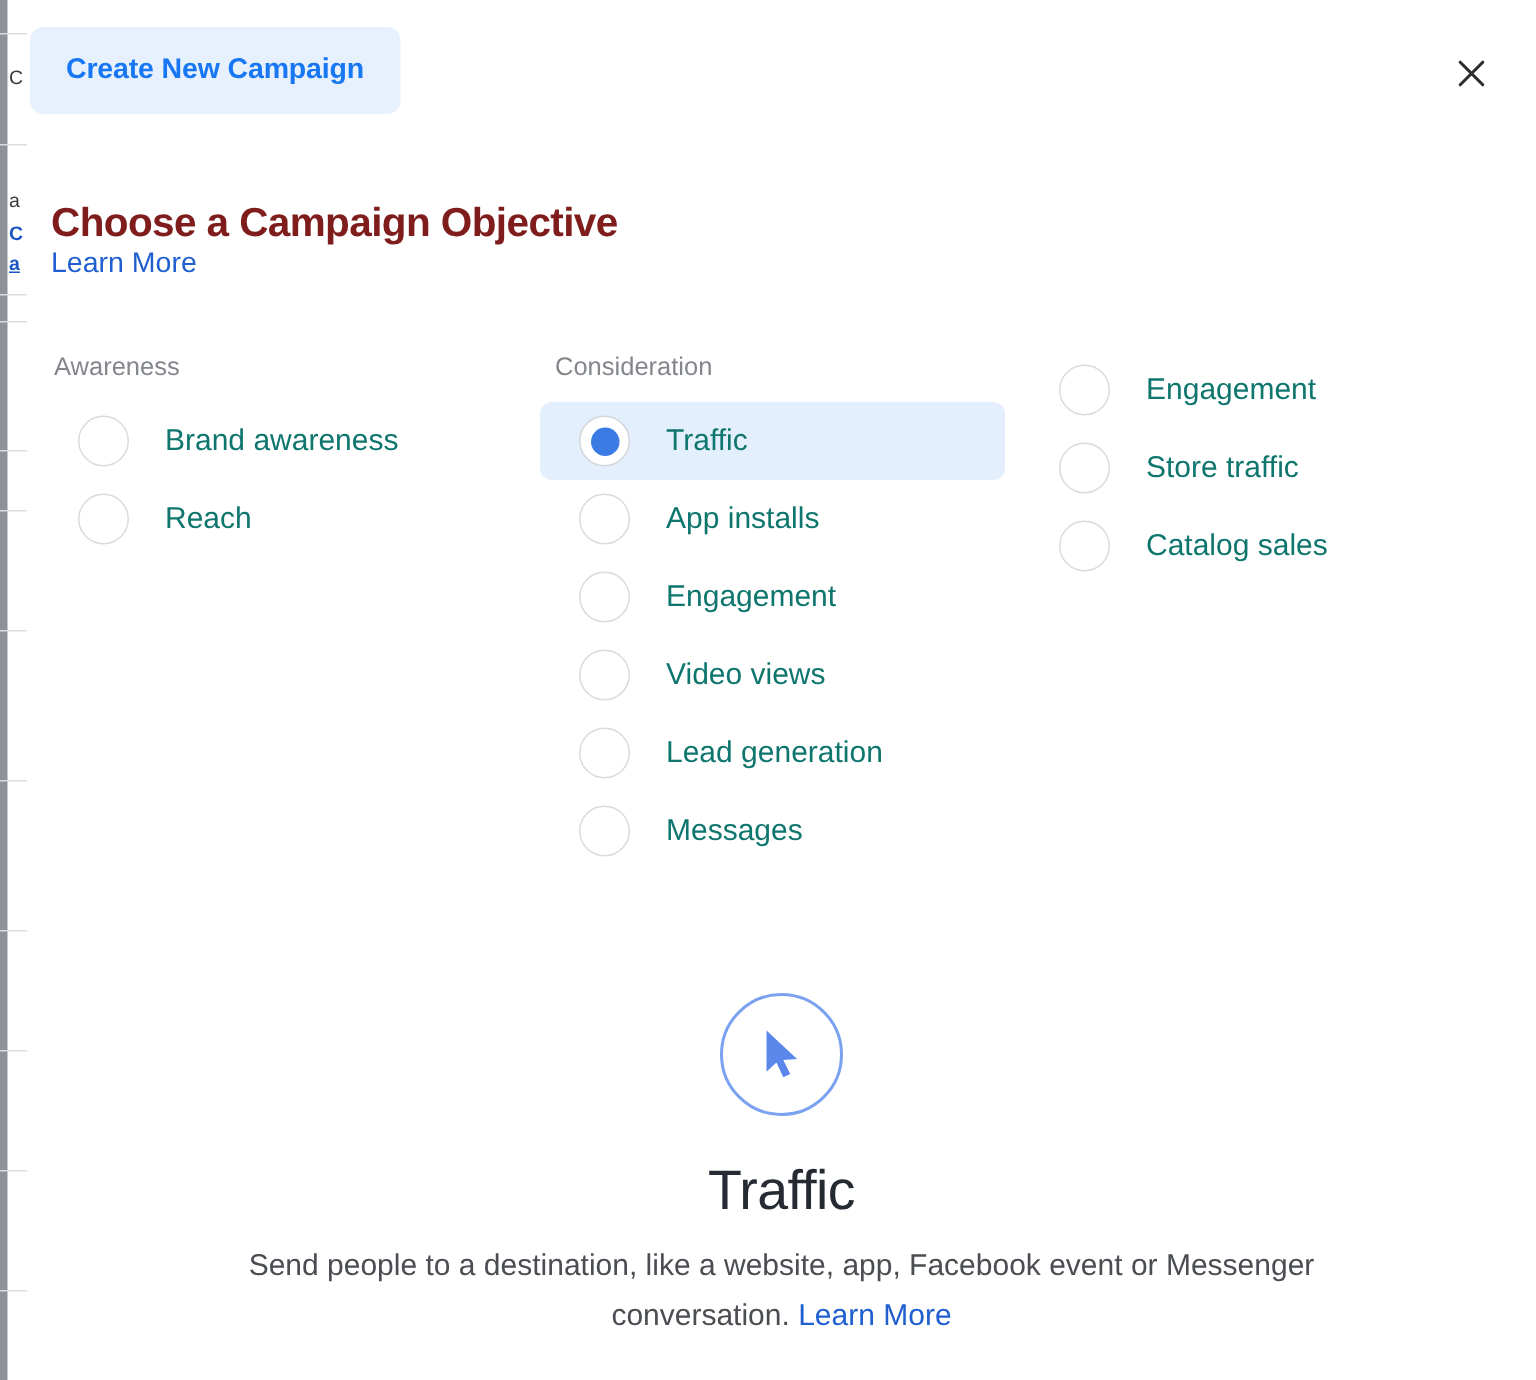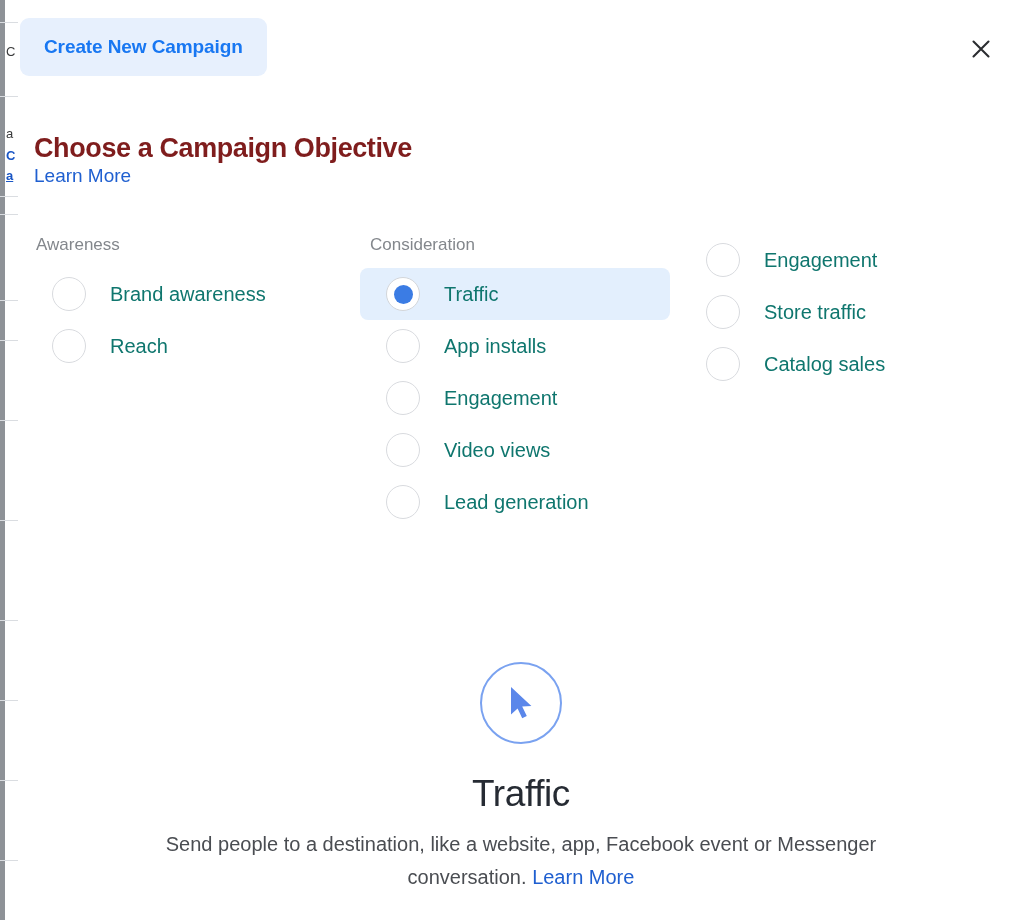--- a/index.html
+++ b/index.html
@@ -308,20 +308,26 @@
             <span class="radio-dot"></span>
           </span>
           <span class="opt-label">Video views</span>
         </div>
         <div class="opt">
           <span class="radio">
             <span class="radio-dot"></span>
           </span>
           <span class="opt-label">Lead generation</span>
         </div>
+        <div class="opt">
+          <span class="radio">
+            <span class="radio-dot"></span>
+          </span>
+          <span class="opt-label">Messages</span>
+        </div>
       </div>
       <div class="column conversion">
         <div class="opt">
           <span class="radio">
             <span class="radio-dot"></span>
           </span>
           <span class="opt-label">Engagement</span>
         </div>
         <div class="opt">
           <span class="radio">

